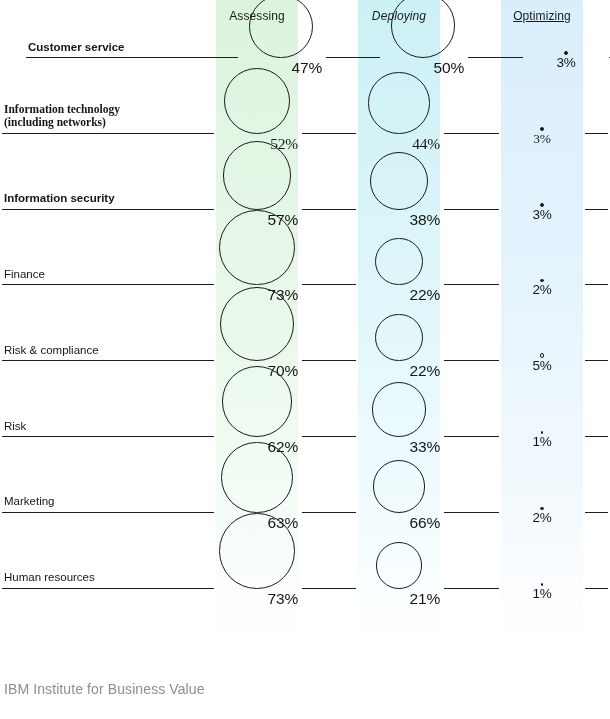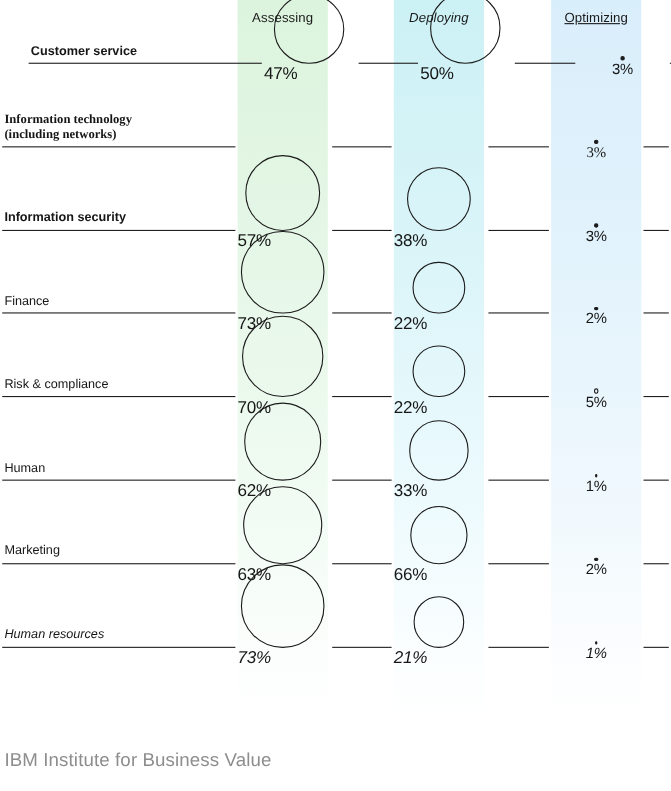--- a/index.html
+++ b/index.html
@@ -123,21 +123,21 @@
     border: 1.1px solid #1b1b1b;
     border-radius: 50%;
     background: transparent;
     box-sizing: border-box;
   }
 
   .value {
     position: absolute;
     left: 0;
     width: 82px;
-    text-align: left;
+    text-align: right;
     bottom: -1px;
     font-size: 15.5px;
     color: #161616;
     letter-spacing: -0.2px;
   }
 
   
   .opt-stack {
     position: absolute;
     left: 0;
@@ -159,21 +159,21 @@
     color: #161616;
     line-height: 15px;
     letter-spacing: -0.2px;
   }
 
   
   .footer {
     position: absolute;
     left: 4px;
     top: 681px;
-    font-size: 17px;
+    font-size: 14px;
     color: #8d8d8d;
     letter-spacing: 0.1px;
     z-index: 5;
   }
 </style>
 </head>
 <body>
 
 <div id="chart">
 
@@ -213,20 +213,32 @@
           </div>
         </div>
       </div>
       <div class="row" style="top: 75.8px; font-family: Liberation Serif, serif;">
         <div class="row-label bold">Information technology
 (including networks)</div>
         <div class="rule rule-a"></div>
         <div class="rule rule-b"></div>
         <div class="rule rule-c"></div>
         <div class="rule rule-d"></div>
+        <div class="cell cell-assessing">
+          <div class="bubble-wrap">
+            <div class="bubble" style="width: 65.7622px; height: 65.7622px;"></div>
+          </div>
+          <div class="value">52%</div>
+        </div>
+        <div class="cell cell-deploying">
+          <div class="bubble-wrap">
+            <div class="bubble" style="width: 61.486px; height: 61.486px;"></div>
+          </div>
+          <div class="value">44%</div>
+        </div>
         <div class="cell cell-optimizing">
           <div class="opt-stack">
             <div class="opt-dot-holder">
               <div class="dot" style="width: 3.85px; height: 3.85px; background: rgb(27, 27, 27);"></div>
             </div>
             <div class="opt-value">3%</div>
           </div>
         </div>
       </div>
       <div class="row" style="top: 151.6px;">
@@ -304,21 +316,21 @@
         <div class="cell cell-optimizing">
           <div class="opt-stack">
             <div class="opt-dot-holder">
               <div class="dot" style="width: 4.95px; height: 4.95px;"></div>
             </div>
             <div class="opt-value">5%</div>
           </div>
         </div>
       </div>
       <div class="row" style="top: 379px;">
-        <div class="row-label">Human</div>
+        <div class="row-label">Risk</div>
         <div class="rule rule-a"></div>
         <div class="rule rule-b"></div>
         <div class="rule rule-c"></div>
         <div class="rule rule-d"></div>
         <div class="cell cell-assessing">
           <div class="bubble-wrap">
             <div class="bubble" style="width: 70.6677px; height: 70.6677px;"></div>
           </div>
           <div class="value">62%</div>
         </div>
@@ -357,21 +369,21 @@
         </div>
         <div class="cell cell-optimizing">
           <div class="opt-stack">
             <div class="opt-dot-holder">
               <div class="dot" style="width: 3.3px; height: 3.3px; background: rgb(27, 27, 27);"></div>
             </div>
             <div class="opt-value">2%</div>
           </div>
         </div>
       </div>
-      <div class="row" style="top: 530.6px; font-style: italic;">
+      <div class="row" style="top: 530.6px;">
         <div class="row-label">Human resources</div>
         <div class="rule rule-a"></div>
         <div class="rule rule-b"></div>
         <div class="rule rule-c"></div>
         <div class="rule rule-d"></div>
         <div class="cell cell-assessing">
           <div class="bubble-wrap">
             <div class="bubble" style="width: 75.6256px; height: 75.6256px;"></div>
           </div>
           <div class="value">73%</div>

